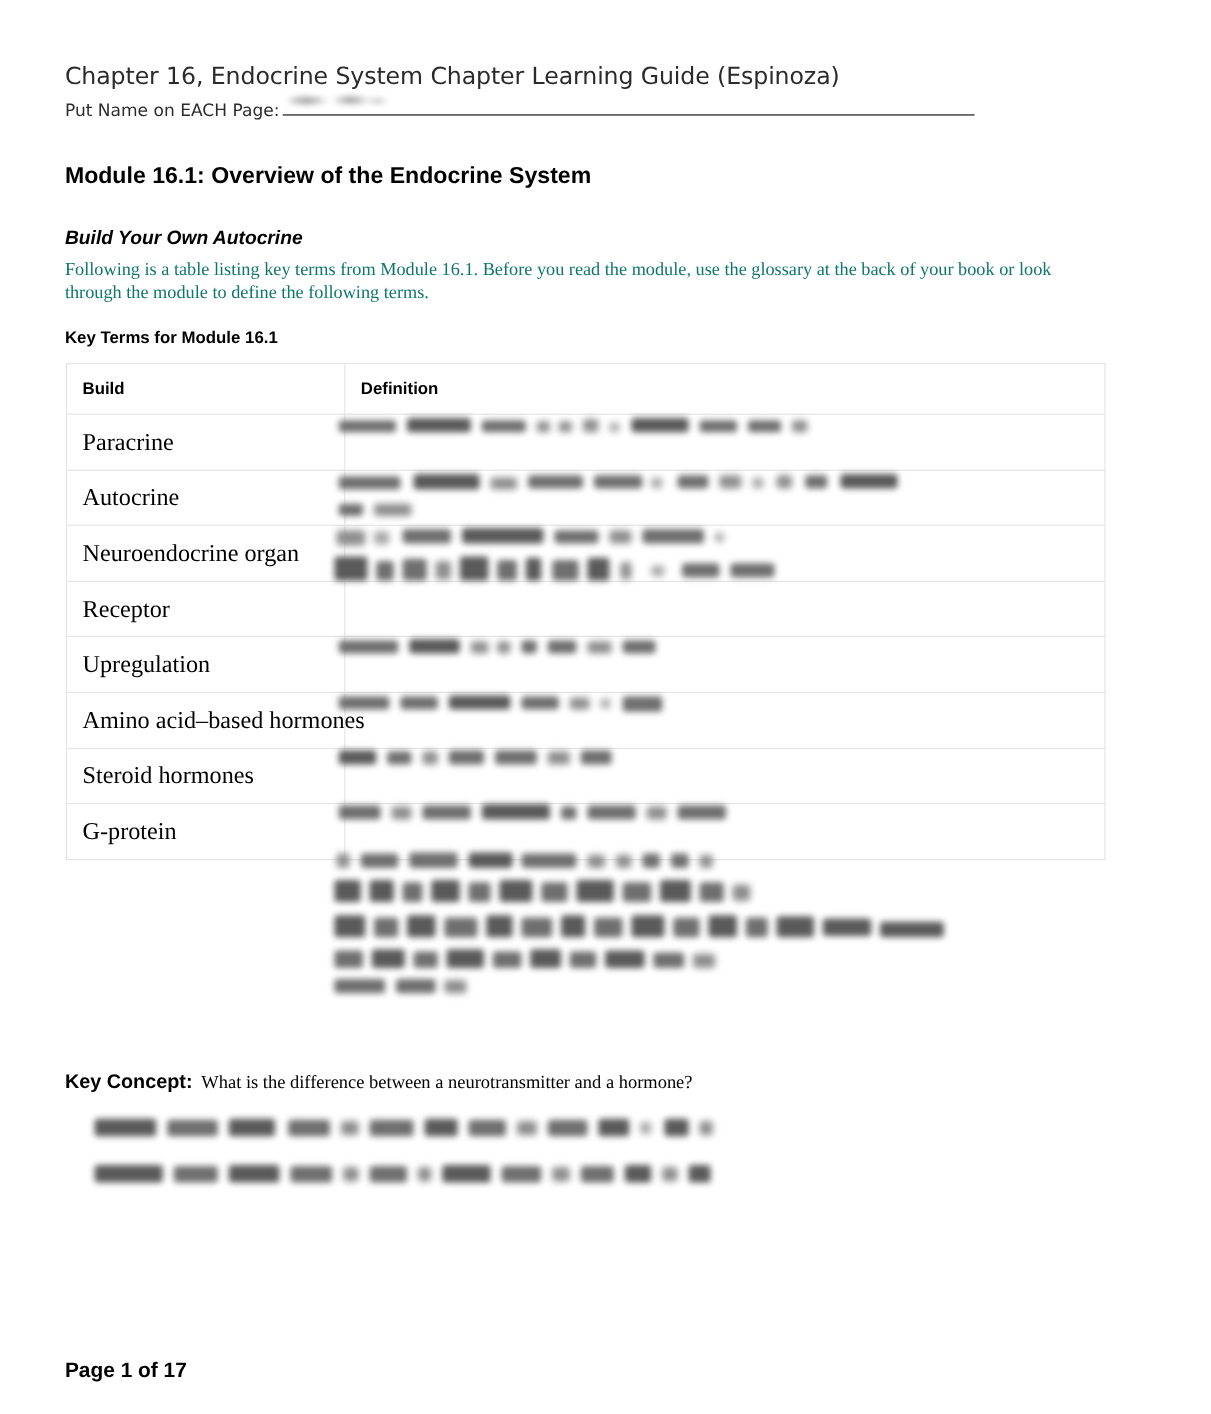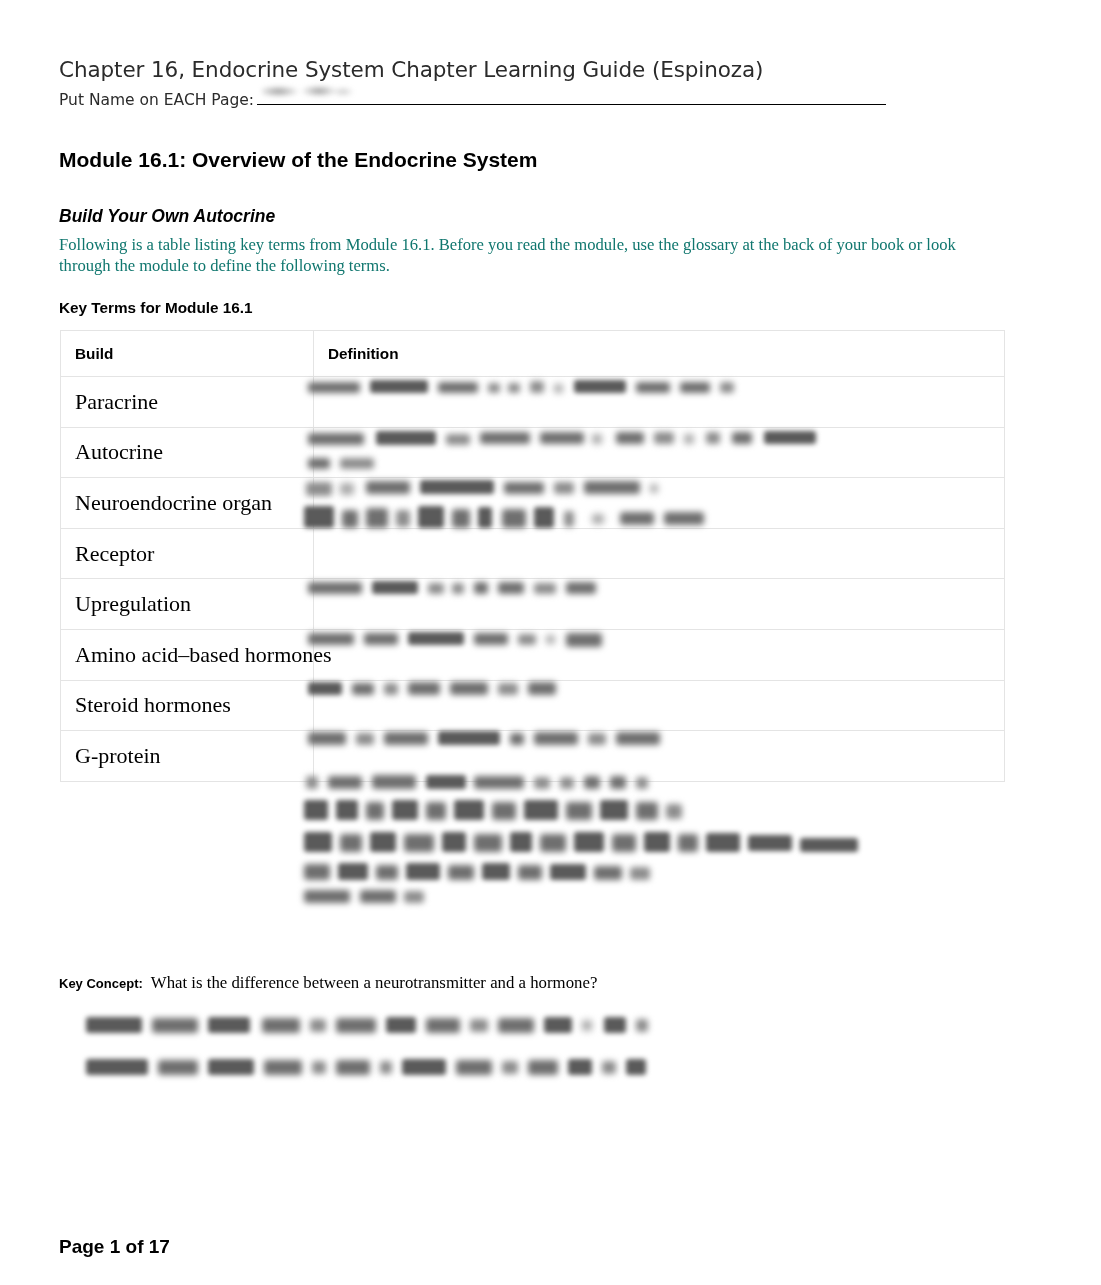--- a/index.html
+++ b/index.html
@@ -174,21 +174,21 @@
   .key-concept-line {
     position: absolute;
     left: 59px;
     top: 973px;
     white-space: nowrap;
     font-size: 16.6px;
   }
   .kc-label {
     font-family: "Liberation Sans", sans-serif;
     font-weight: bold;
-    font-size: 13px;
+    font-size: 18px;
   }
   .kc-question {
     font-family: "Liberation Serif", serif;
     font-size: 16.8px;
     margin-left: 8px;
   }
   .answer-ink-wrap {
     position: absolute;
     left: 80px;
     top: 1005px;

